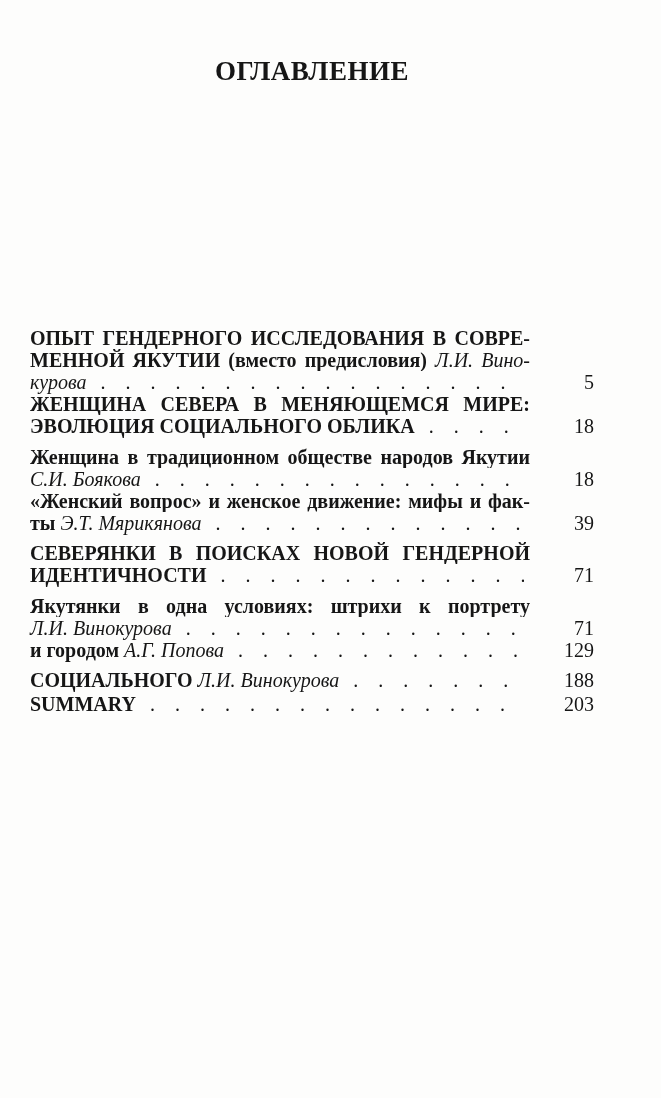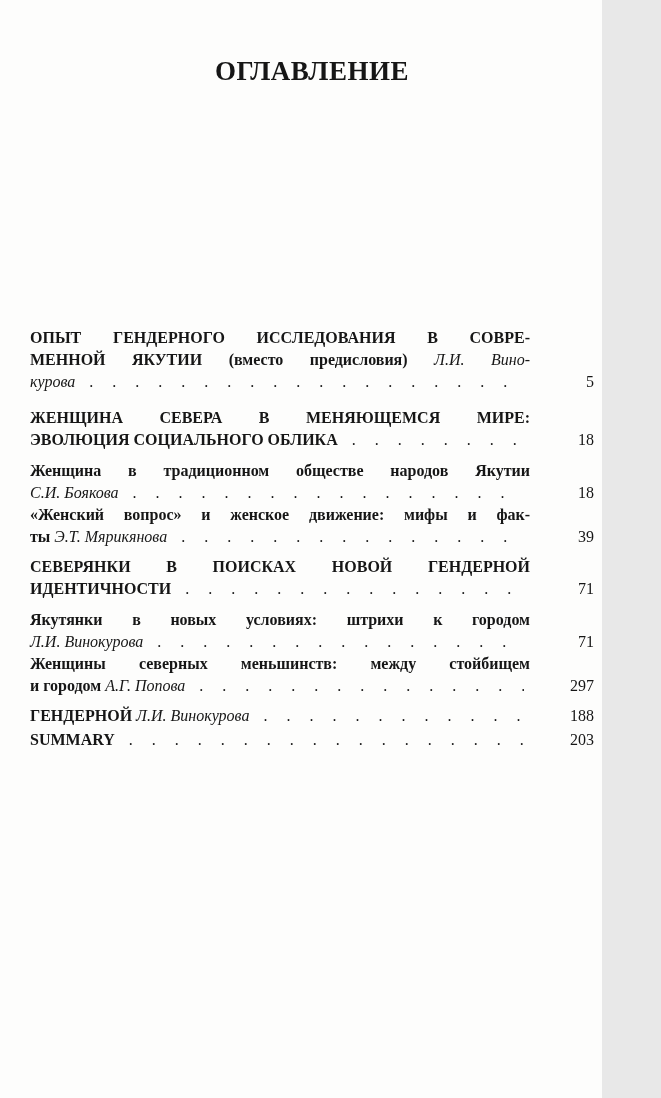--- a/index.html
+++ b/index.html
@@ -1,18 +1,18 @@
 <!DOCTYPE html>
 <html><head>
 <meta charset="utf-8">
 <style>
   html, body { margin: 0; padding: 0; background: #e8e8e8; }
   .page {
     position: relative;
-    width: 602px;
+    width: 661px;
     height: 1098px;
     background: #fdfdfc;
     font-family: "Liberation Serif", "DejaVu Serif", serif;
     color: #161616;
     overflow: hidden;
   }
   .title {
     position: absolute;
     top: 55px;
     left: 30px;
@@ -22,29 +22,29 @@
     font-size: 27px;
     font-weight: bold;
     letter-spacing: 0.5px;
     line-height: 32px;
   }
   .toc {
     position: absolute;
     top: 327px;
     left: 30px;
     width: 564px;
-    font-size: 16px;
+    font-size: 20px;
     line-height: 22px;
   }
   .entry { margin: 0; }
   .mt0  { margin-top: 0; }
   .mt8  { margin-top: 8px; }
   .mt9  { margin-top: 9px; }
   .mt12 { margin-top: 2px; }
-  .mt14 { margin-top: 14px; }
+  .mt14 { }
   
   .jline {
     width: 500px;
     text-align: justify;
     text-align-last: justify;
     white-space: nowrap;
     overflow: hidden;
   }
   
   .lline {
@@ -122,43 +122,42 @@
     <div class="entry mt8">
       <div class="jline"><span class="b">СЕВЕРЯНКИ В ПОИСКАХ НОВОЙ ГЕНДЕРНОЙ</span></div>
       <div class="lline">
         <span class="txt"><span class="b">ИДЕНТИЧНОСТИ</span></span>
         <span class="dots"></span>
         <span class="pg">71</span>
       </div>
     </div>
 
     <div class="entry mt9">
-      <div class="jline"><span class="r">Якутянки в новых условиях: штрихи к городом</span></div>
+      <div class="jline"><span class="r">Якутянки в одна условиях: штрихи к портрету</span></div>
       <div class="lline">
         <span class="txt"><span class="i">Л.И. Винокурова</span></span>
         <span class="dots"></span>
         <span class="pg">71</span>
       </div>
     </div>
 
     <div class="entry mt0">
     </div>
 
     <div class="entry mt0">
-      <div class="jline"><span class="r">Женщины северных меньшинств: между стойбищем</span></div>
       <div class="lline">
         <span class="txt"><span class="r">и городом</span> <span class="i">А.Г. Попова</span></span>
         <span class="dots"></span>
-        <span class="pg">297</span>
+        <span class="pg">129</span>
       </div>
     </div>
 
     <div class="entry mt8">
       <div class="lline">
-        <span class="txt"><span class="b">ГЕНДЕРНОЙ</span> <span class="i">Л.И. Винокурова</span></span>
+        <span class="txt"><span class="b">СОЦИАЛЬНОГО</span> <span class="i">Л.И. Винокурова</span></span>
         <span class="dots"></span>
         <span class="pg">188</span>
       </div>
     </div>
 
     <div class="entry mt12">
       <div class="lline">
         <span class="txt"><span class="b">SUMMARY</span></span>
         <span class="dots"></span>
         <span class="pg">203</span>

